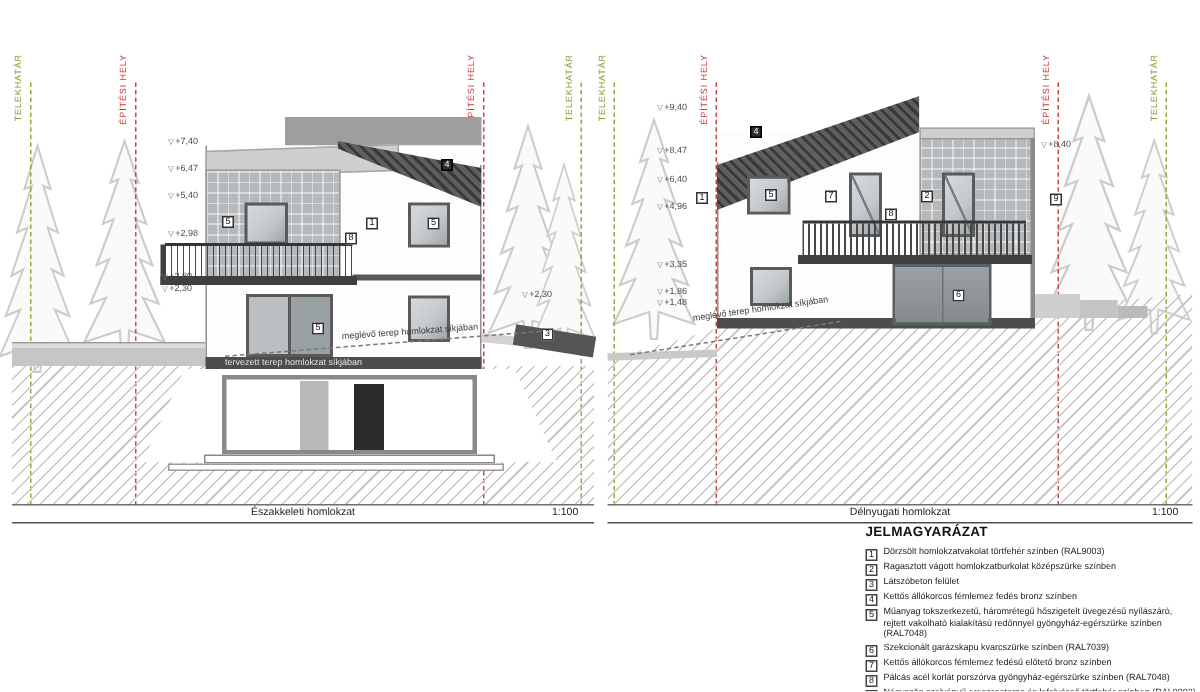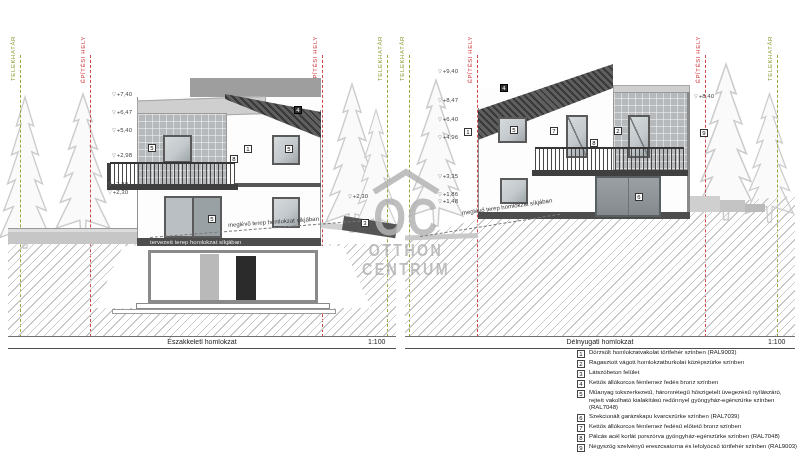--- a/index.html
+++ b/index.html
@@ -233,30 +233,23 @@
     <div class="callout" style="left:590px;top:139px">8</div>
     <div class="callout" style="left:700px;top:129px">9</div>
     <div class="callout" style="left:635px;top:193px">6</div>
 
     <div class="rule" style="left:405px;top:336px;width:390px"></div>
     <div class="ptitle" style="left:405px;top:338px;width:390px">Délnyugati homlokzat</div>
     <div class="pscale" style="left:768px;top:338px">1:100</div>
     <div class="rule thick" style="left:405px;top:348px;width:390px"></div>
   </div>
 
-  <div class="wm">
-    <svg width="72" height="26" viewBox="0 0 72 26">
-      <polyline points="4,24 36,4 68,24" fill="none" stroke="#b4b4b4" stroke-width="6"></polyline>
-    </svg>
-    <div class="wm-oc">OC</div>
-    <div class="wm-name">OTTHON</div>
-    <div class="wm-name">CENTRUM</div>
-  </div>
 
   <div class="legend">
+    <div class="lg-title">JELMAGYARÁZAT</div>
     <div class="lg-item">
       <div class="lg-num">1</div>
       <div class="lg-text">Dörzsölt homlokzatvakolat törtfehér színben (RAL9003)</div>
     </div>
     <div class="lg-item">
       <div class="lg-num">2</div>
       <div class="lg-text">Ragasztott vágott homlokzatburkolat középszürke színben</div>
     </div>
     <div class="lg-item">
       <div class="lg-num">3</div>

